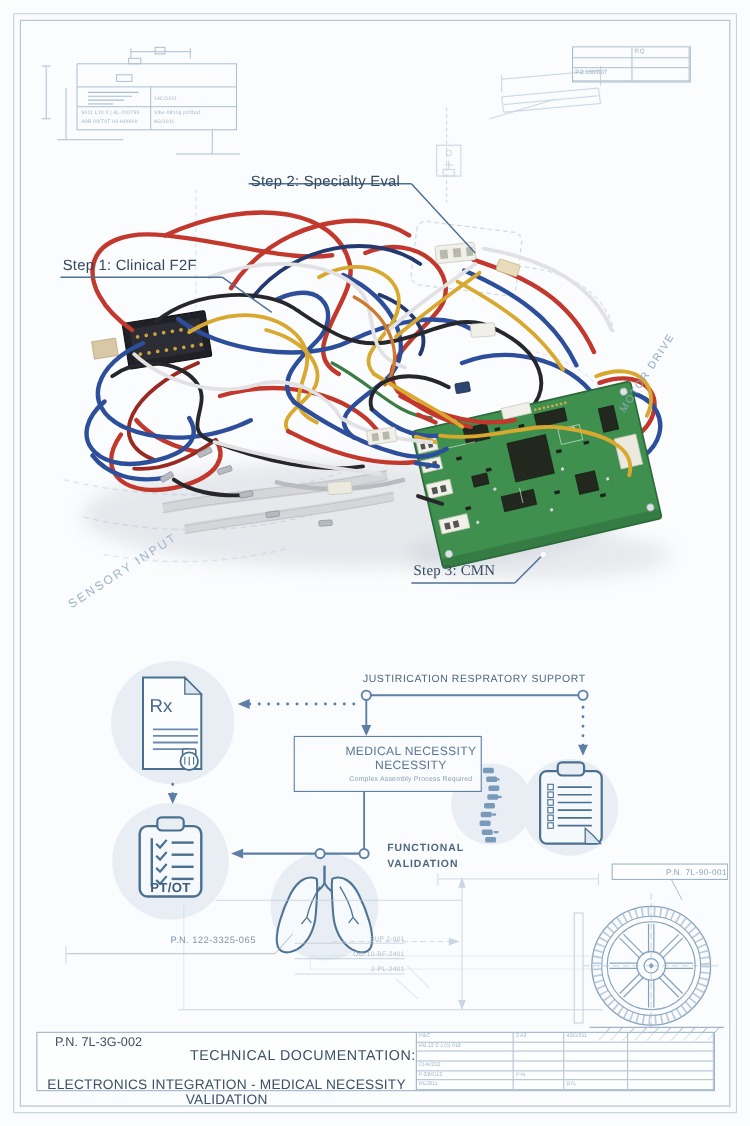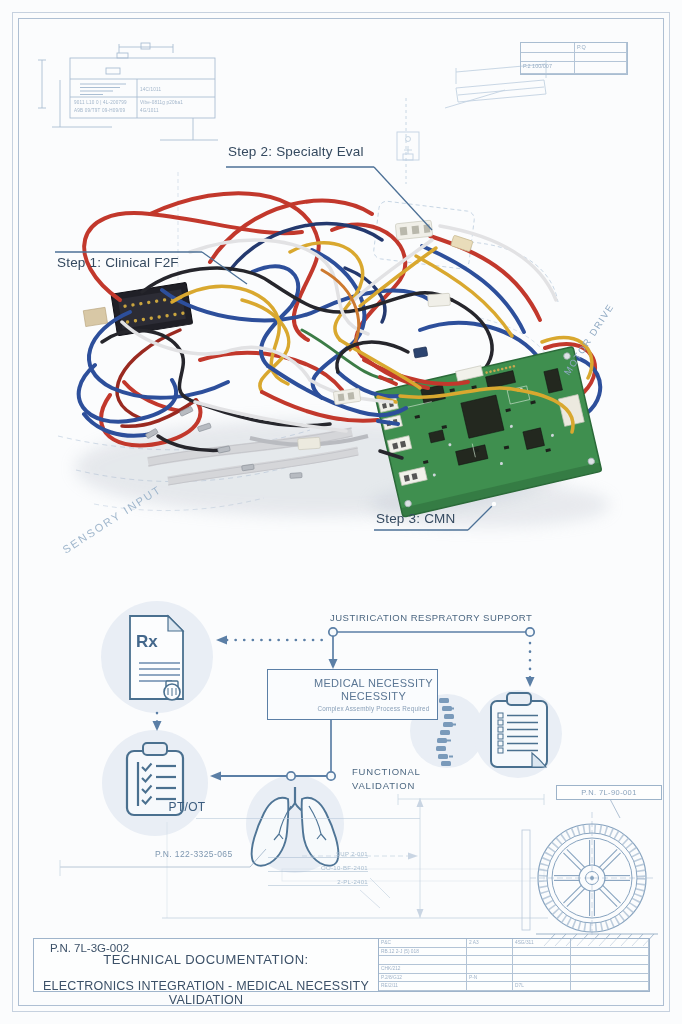--- a/index.html
+++ b/index.html
@@ -15,27 +15,27 @@
   .microtable div{border-right:.7px solid #b4c5d7;border-bottom:.7px solid #b4c5d7;padding-left:2px;overflow:hidden;line-height:9px;}
   .vbox{position:absolute;left:267px;top:669px;width:127px;height:49px;border:1.3px solid #5b7fa6;background:#fafcfe;display:flex;flex-direction:column;align-items:center;justify-content:center;text-align:center;padding-left:42px;}
   .vbox .l1{font-size:11px;letter-spacing:.3px;color:#5a7694;line-height:1.15;}
   .vbox .sub{font-size:6.3px;color:#8aa0b8;margin-top:3px;letter-spacing:.2px;}
   .func{font-size:9.5px;letter-spacing:.8px;color:#4c6781;line-height:1.5;}
   .dimnote{position:absolute;width:100px;text-align:right;font-size:6px;color:#a7bccf;border-bottom:.5px solid rgba(167,188,207,.55);letter-spacing:.3px;}
   .titleblock{position:absolute;left:33px;top:938px;width:615px;height:52px;border:1.2px solid #9fb4cb;display:flex;background:rgba(255,255,255,.5);}
   .tb-left{position:relative;width:344px;border-right:1.2px solid #9fb4cb;}
   .tb-pn{position:absolute;left:16px;top:3px;font-size:11.5px;color:#3c5168;}
   .tb-title{position:absolute;left:0;top:13px;width:100%;text-align:center;color:#3c5168;}
-  .tb-title .a{font-size:13px;letter-spacing:.5px;}
+  .tb-title .a{font-size:13px;letter-spacing:.5px;text-align:right;}
   .tb-title .b{font-size:12.5px;letter-spacing:.2px;margin-top:12px;}
   .revgrid{flex:1;display:grid;grid-template-columns:88px 46px 58px 1fr;grid-auto-rows:1fr;font-size:4.8px;color:#9fb3c8;}
   .revgrid div{border-right:.6px solid #b3c4d6;border-bottom:.6px solid #b3c4d6;padding-left:2px;overflow:hidden;white-space:nowrap;line-height:8px;}
   .tinytxt{font-size:4.6px;color:#8ba3bd;opacity:.8;letter-spacing:.2px;}
   .pn-label{font-size:8.5px;color:#7e97b0;letter-spacing:.4px;text-align:center;}
-  .wheel-pn{position:absolute;left:556px;top:785px;width:104px;height:13px;border:1px solid #9db3c9;background:rgba(255,255,255,.65);text-align:center;font-size:7.5px;line-height:13px;color:#8aa2bb;letter-spacing:.4px;}
+  .wheel-pn{position:absolute;left:556px;top:785px;width:104px;height:13px;border:1px solid #9db3c9;background:rgba(255,255,255,.65);text-align:right;font-size:7.5px;line-height:13px;color:#8aa2bb;letter-spacing:.4px;}
 </style>
 </head>
 <body>
 
 <div class="page">
   <div class="border-outer"></div>
   <div class="border-inner"></div>
 
   <svg class="art" width="682" height="1024" viewBox="0 0 682 1024">
     <defs>
@@ -505,42 +505,42 @@
     <div>P.2 100/007</div>
     <div></div>
   </div>
 
   <div class="t tinytxt" style="left:140px;top:87px;">14C/1011</div>
   <div class="t tinytxt" style="left:74px;top:100px;">9011 L10 0 | 4L-200799</div>
   <div class="t tinytxt" style="left:74px;top:108px;">A9B 09/T9T 09-H09/09</div>
   <div class="t tinytxt" style="left:140px;top:100px;">Vibe-0811g p20ba1</div>
   <div class="t tinytxt" style="left:140px;top:108px;">4G/1011</div>
 
-  <div class="t step" style="left:57px;top:233px;margin-top:22px;">Step 1: Clinical F2F</div>
-  <div class="t step" style="left:228px;top:144px;">Step 2: Specialty Eval</div>
-  <div class="t step" style="left:376px;top:511px;">Step 3: CMN</div>
+  <div class="t step" style="left:57px;top:233px;">Step 1: Clinical F2F</div>
+  <div class="t step" style="left:228px;top:157px;">Step 2: Specialty Eval</div>
+  <div class="t step" style="left:376px;top:511px;font-family:Liberation Serif, serif;">Step 3: CMN</div>
 
   <div class="t rot" style="left:545px;top:330px;width:92px;font-size:9.5px;letter-spacing:1.5px;color:#8ea8c2;transform:rotate(-57deg);">MOTOR DRIVE</div>
   <div class="t rot" style="left:52px;top:506px;width:142px;font-size:11px;letter-spacing:2px;color:#9fb6cc;transform:rotate(-33deg);">SENSORY INPUT</div>
 
   <div class="t" style="left:330px;top:612px;width:200px;text-align:left;font-size:9.5px;letter-spacing:.5px;color:#4c6781;">JUSTIRICATION RESPRATORY SUPPORT</div>
 
   <div class="vbox">
     <div class="l1">MEDICAL NECESSITY</div>
     <div class="l1">NECESSITY</div>
     <div class="sub">Complex Assembly Process Required</div>
   </div>
 
-  <div class="t func" style="left:352px;top:765px;" able="false">
+  <div class="t func" style="left:352px;top:765px;font-weight:bold;" able="false">
     <div>FUNCTIONAL</div>
     <div>VALIDATION</div>
   </div>
 
-  <div class="t" style="left:136px;top:632px;font-size:17px;font-weight:700;color:#44688c;">Rx</div>
-  <div class="t" style="left:127px;top:800px;width:56px;text-align:center;font-size:12px;font-weight:normal;color:#3b5c7e;letter-spacing:.3px;padding-left:32px;">PT/OT</div>
+  <div class="t" style="left:136px;top:632px;font-size:17px;font-weight:400;color:#44688c;">Rx</div>
+  <div class="t" style="left:127px;top:800px;width:56px;text-align:center;font-size:12px;font-weight:bold;color:#3b5c7e;letter-spacing:.3px;">PT/OT</div>
 
   <div class="t pn-label" style="left:155px;top:849px;">P.N. 122-3325-065</div>
   <div class="wheel-pn">P.N. 7L-90-001</div>
 
   <div class="dimnote" style="left:268px;top:851px;">SUP 2-001</div>
   <div class="dimnote" style="left:268px;top:865px;">OO-10-BF-2401</div>
   <div class="dimnote" style="left:268px;top:879px;">2-PL-2401</div>
 
   <div class="titleblock">
     <div class="tb-left">

